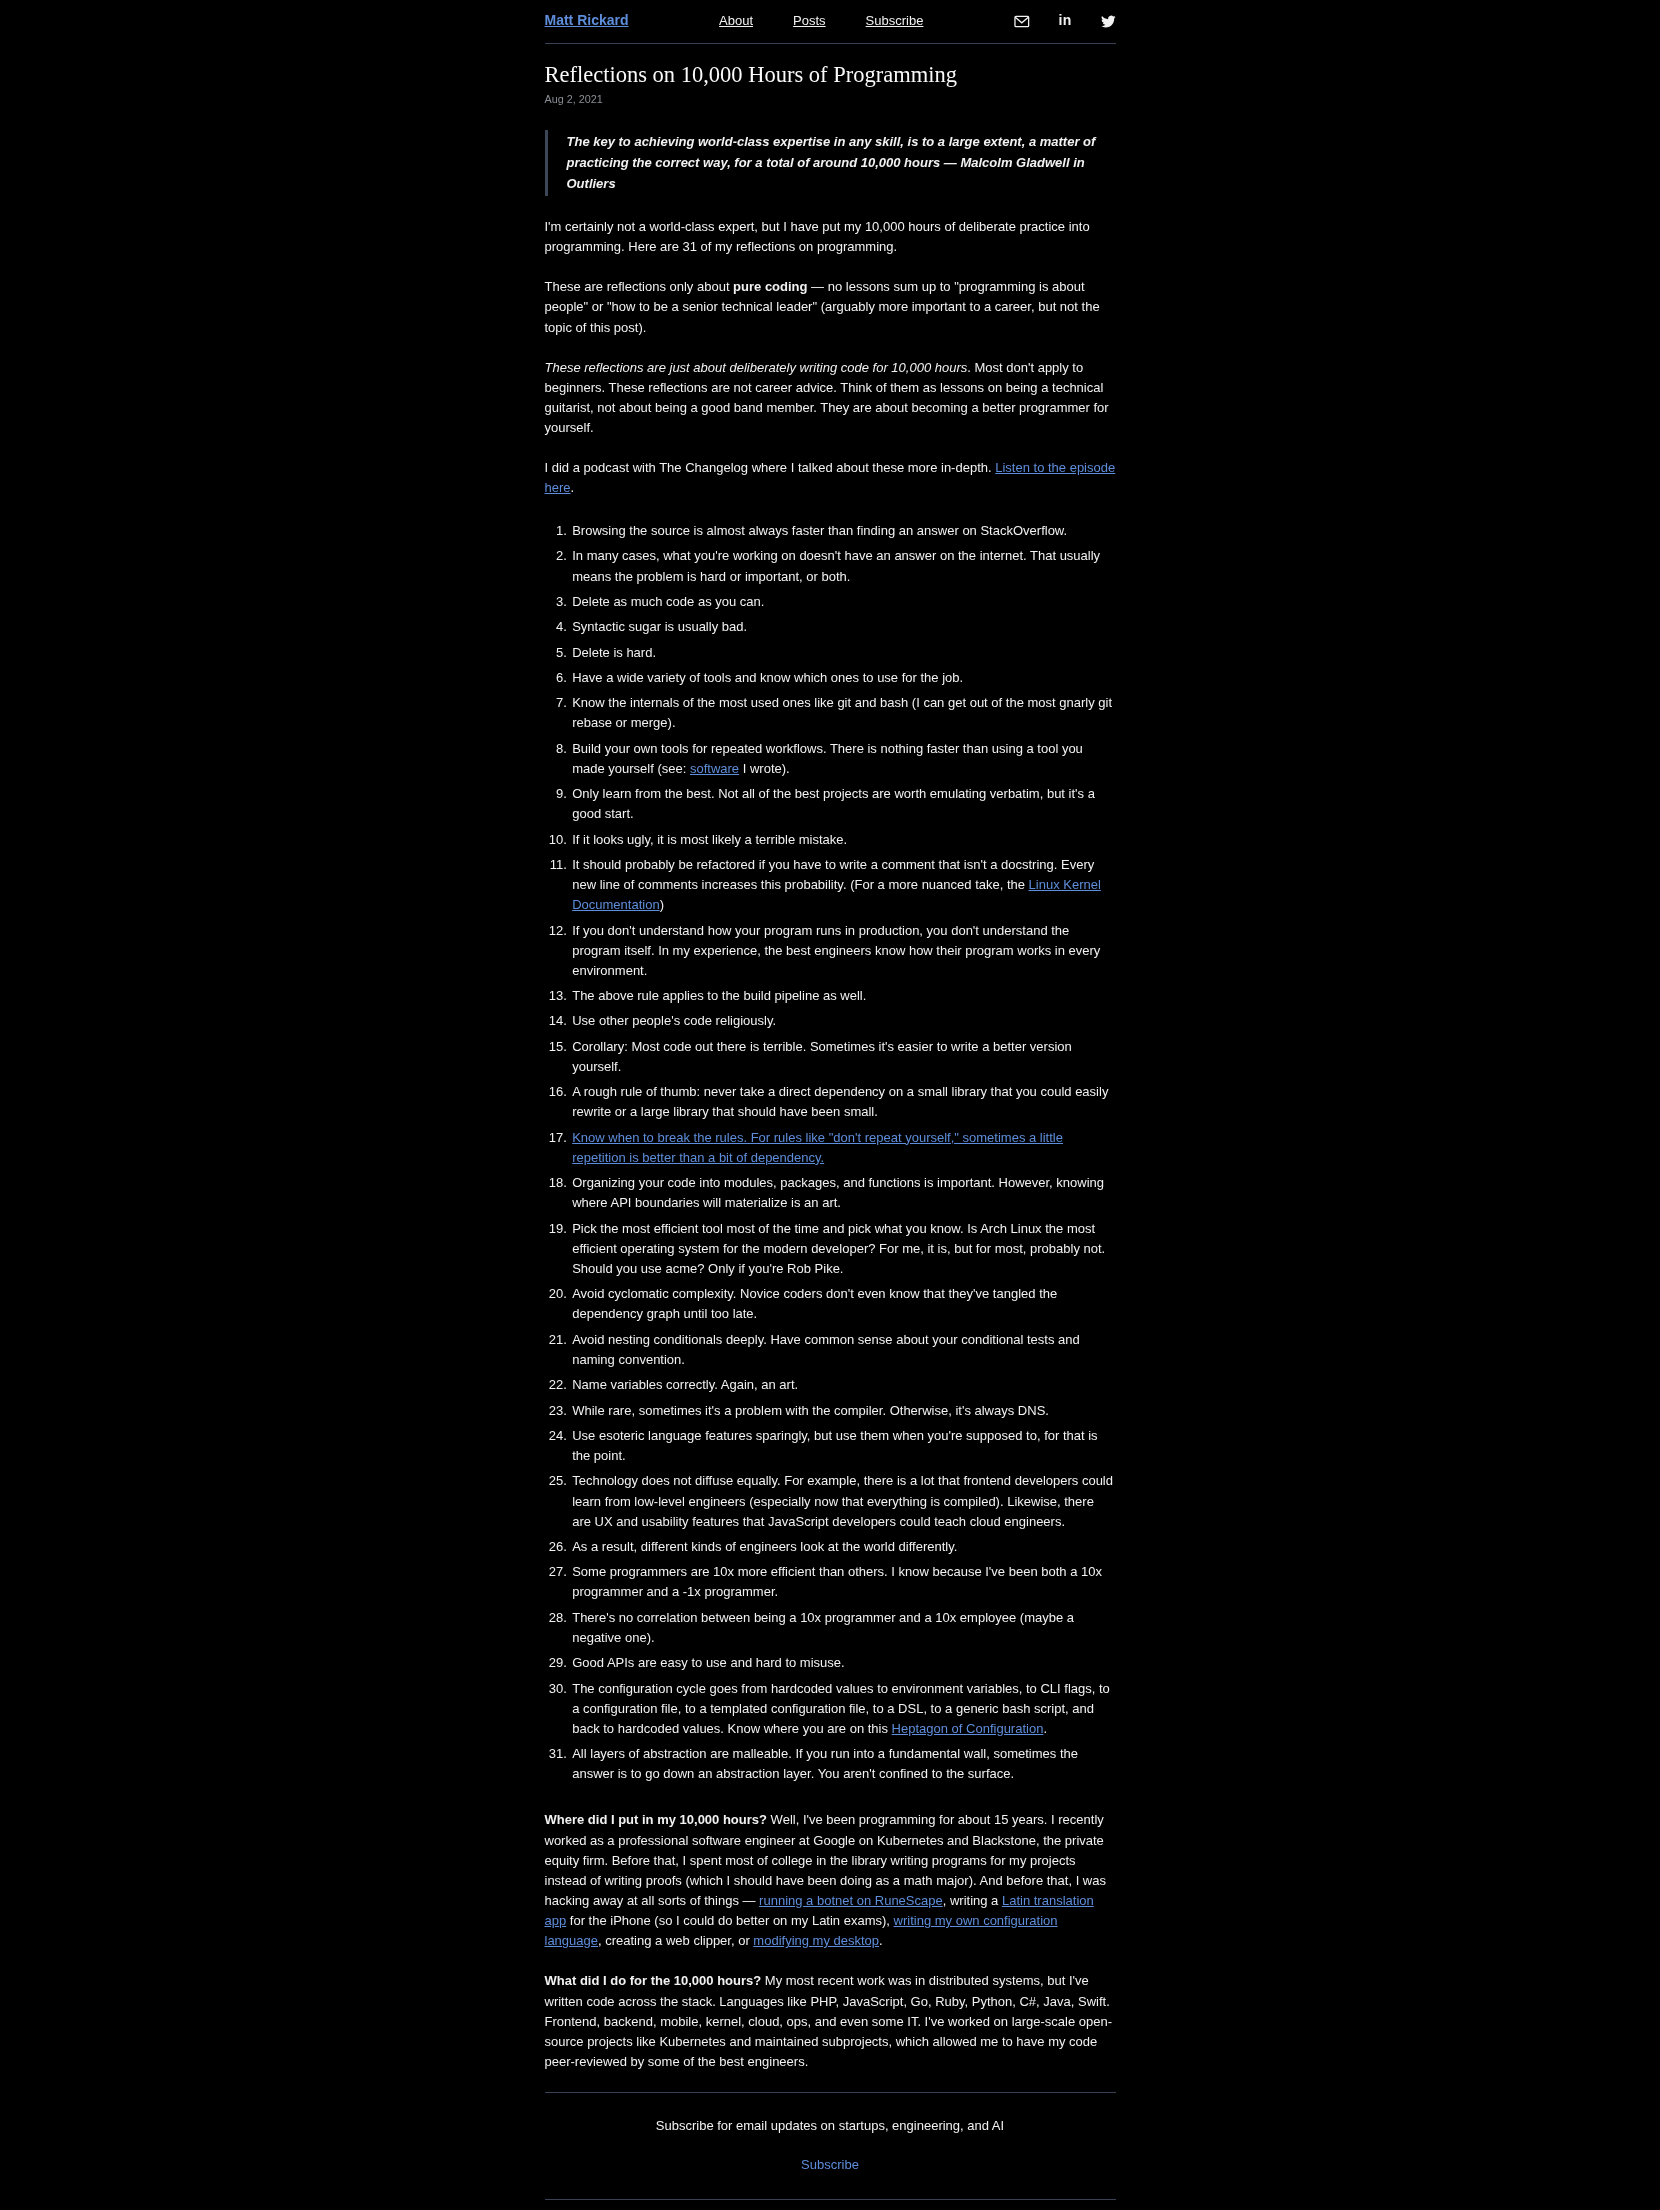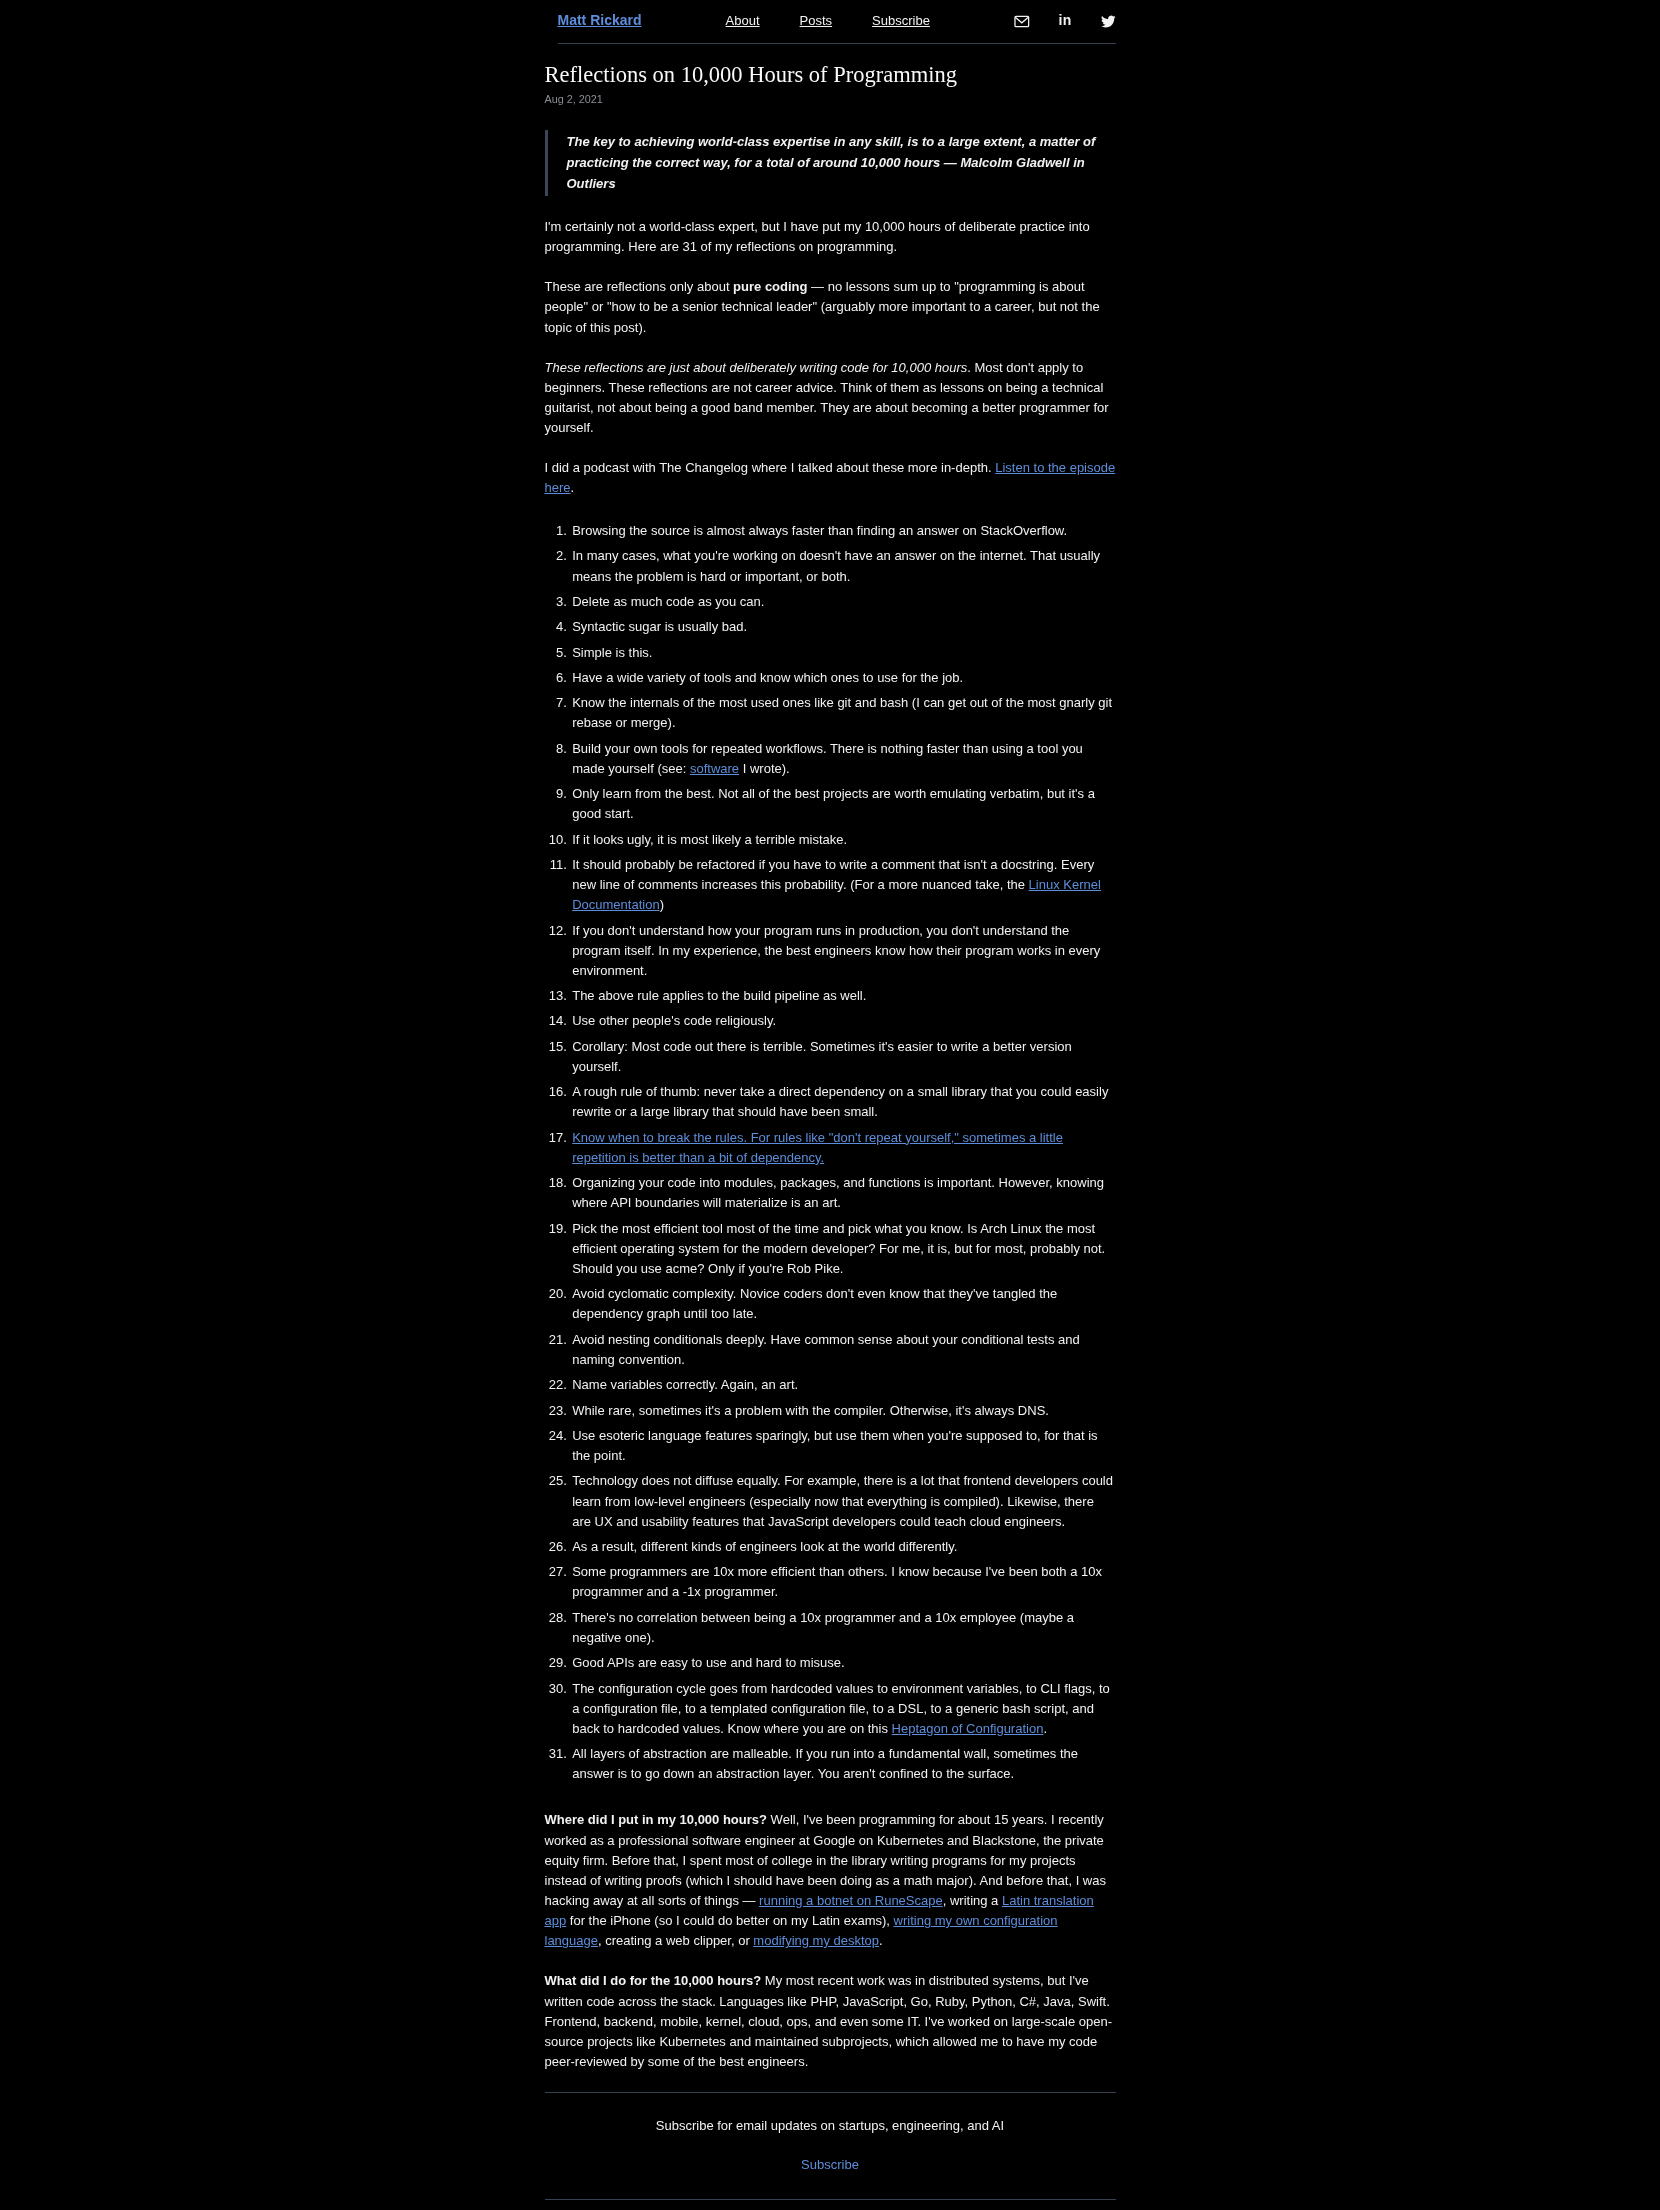--- a/index.html
+++ b/index.html
@@ -9,21 +9,21 @@
   *{box-sizing:border-box;}
   html,body{margin:0;padding:0;}
   body{
     background:var(--bg); color:var(--text);
     font-family:"Liberation Sans", sans-serif;
     font-size:13px; line-height:1.55;
     min-height:2210px;
   }
   .container{width:571px; margin:0 auto; padding-top:1.7px;}
   
-  header{display:flex; align-items:center; padding:8.6px 0 11.2px; border-bottom:0.9px solid var(--divider);margin-left:13px;}
+  header{display:flex; align-items:center; padding:8.6px 0 11.2px; border-bottom:0.9px solid var(--divider);}
   .brand{font-weight:700; font-size:14px; color:var(--link); text-decoration:underline; white-space:nowrap;}
   nav{flex:1; display:flex; justify-content:center; gap:40px; margin-left:26px;}
   nav a{color:var(--text); text-decoration:underline; font-size:13px;}
   .social{display:flex; align-items:center; gap:29px; margin-left:26px;}
   .social a{display:flex; align-items:center; color:var(--text); text-decoration:none;}
   .social svg{display:block;}
   .linkedin{font-weight:700; font-size:14px; letter-spacing:0.4px;text-align:center;}
   
   h1{
     font-family:"Liberation Serif", serif; font-weight:400;
@@ -84,21 +84,21 @@
     <p><span>I'm certainly not a world-class expert, but I have put my 10,000 hours of deliberate practice into programming. Here are 31 of my reflections on programming.</span></p>
     <p><span>These are reflections only about </span><span class="b">pure coding</span><span> — no lessons sum up to "programming is about people" or "how to be a senior technical leader" (arguably more important to a career, but not the topic of this post).</span></p>
     <p><span class="i">These reflections are just about deliberately writing code for 10,000 hours</span><span>. Most don't apply to beginners. These reflections are not career advice. Think of them as lessons on being a technical guitarist, not about being a good band member. They are about becoming a better programmer for yourself.</span></p>
     <p><span>I did a podcast with The Changelog where I talked about these more in-depth. </span><a href="#" class="inline">Listen to the episode here</a><span>.</span></p>
 
     <ol>
         <li><span>Browsing the source is almost always faster than finding an answer on StackOverflow.</span></li>
         <li><span>In many cases, what you're working on doesn't have an answer on the internet. That usually means the problem is hard or important, or both.</span></li>
         <li><span>Delete as much code as you can.</span></li>
         <li><span>Syntactic sugar is usually bad.</span></li>
-        <li><span>Simple is this.</span></li>
+        <li><span>Delete is hard.</span></li>
         <li><span>Have a wide variety of tools and know which ones to use for the job.</span></li>
         <li><span>Know the internals of the most used ones like git and bash (I can get out of the most gnarly git rebase or merge).</span></li>
         <li><span>Build your own tools for repeated workflows. There is nothing faster than using a tool you made yourself (see: </span><a href="#" class="inline">software</a><span> I wrote).</span></li>
         <li><span>Only learn from the best. Not all of the best projects are worth emulating verbatim, but it's a good start.</span></li>
         <li><span>If it looks ugly, it is most likely a terrible mistake.</span></li>
         <li><span>It should probably be refactored if you have to write a comment that isn't a docstring. Every new line of comments increases this probability. (For a more nuanced take, the </span><a href="#" class="inline">Linux Kernel Documentation</a><span>)</span></li>
         <li><span>If you don't understand how your program runs in production, you don't understand the program itself. In my experience, the best engineers know how their program works in every environment.</span></li>
         <li><span>The above rule applies to the build pipeline as well.</span></li>
         <li><span>Use other people's code religiously.</span></li>
         <li><span>Corollary: Most code out there is terrible. Sometimes it's easier to write a better version yourself.</span></li>

